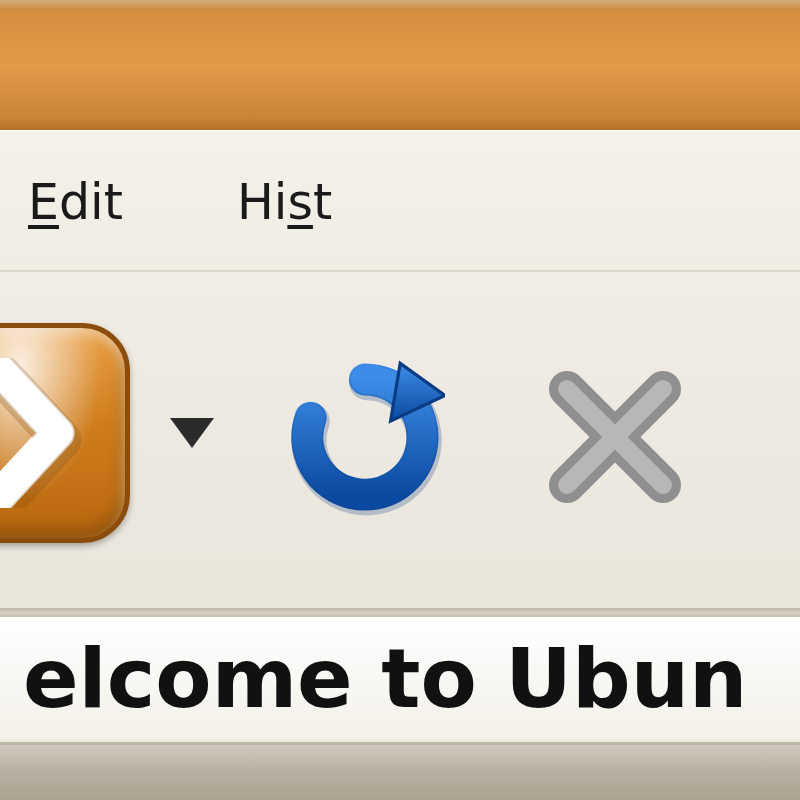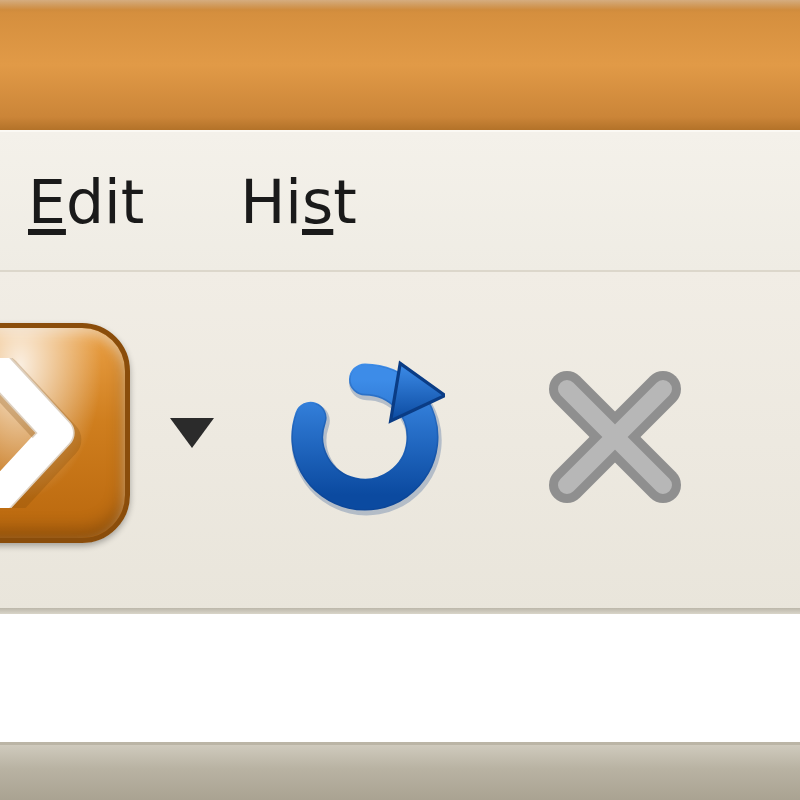--- a/index.html
+++ b/index.html
@@ -45,35 +45,35 @@
     left: 0;
     right: 0;
     top: 130px;
     height: 140px;
     background: linear-gradient(to bottom, #f4f1ea 0%, #efece4 100%);
     border-top: 2px solid #fbf9f4;
     display: flex;
     align-items: center;
     gap: 80px;
     padding-left: 20px;
-    font-size: 60px;
+    font-size: 49px;
     color: #1a1a1a;
     text-align: center;
   }
   .menu-item {
     position: relative;
     padding: 4px 8px;
     white-space: nowrap;
     cursor: default;
   }
   .mnemonic {
     text-decoration: underline;
     text-underline-offset: 6px;
   }
-  .menu-hist { margin-right: -40px; } 
+  .menu-hist { margin-right: -40px; margin-left: 18px; } 
 
   
   .toolbar {
     position: absolute;
     left: 0;
     right: 0;
     top: 270px;
     height: 340px;
     background: linear-gradient(to bottom, #f1ede5 0%, #e9e5db 100%);
     border-top: 2px solid #dcd7cb;
@@ -242,16 +242,21 @@
         <line x1="82" y1="18" x2="18" y2="82" stroke="#8f8f8f" stroke-width="24" stroke-linecap="round"></line>
         <line x1="18" y1="18" x2="82" y2="82" stroke="#b7b7b7" stroke-width="12" stroke-linecap="round"></line>
         <line x1="82" y1="18" x2="18" y2="82" stroke="#b7b7b7" stroke-width="12" stroke-linecap="round"></line>
       </svg>
     </div>
 
   </div>
 
   <div class="sep1"></div>
 
+  <div class="tabstrip">
+    <div class="tab">
+      <span>elcome to Ubun</span>
+    </div>
+  </div>
 
   <div class="bottom-shadow"></div>
 
 </div>
 
 </body></html>

